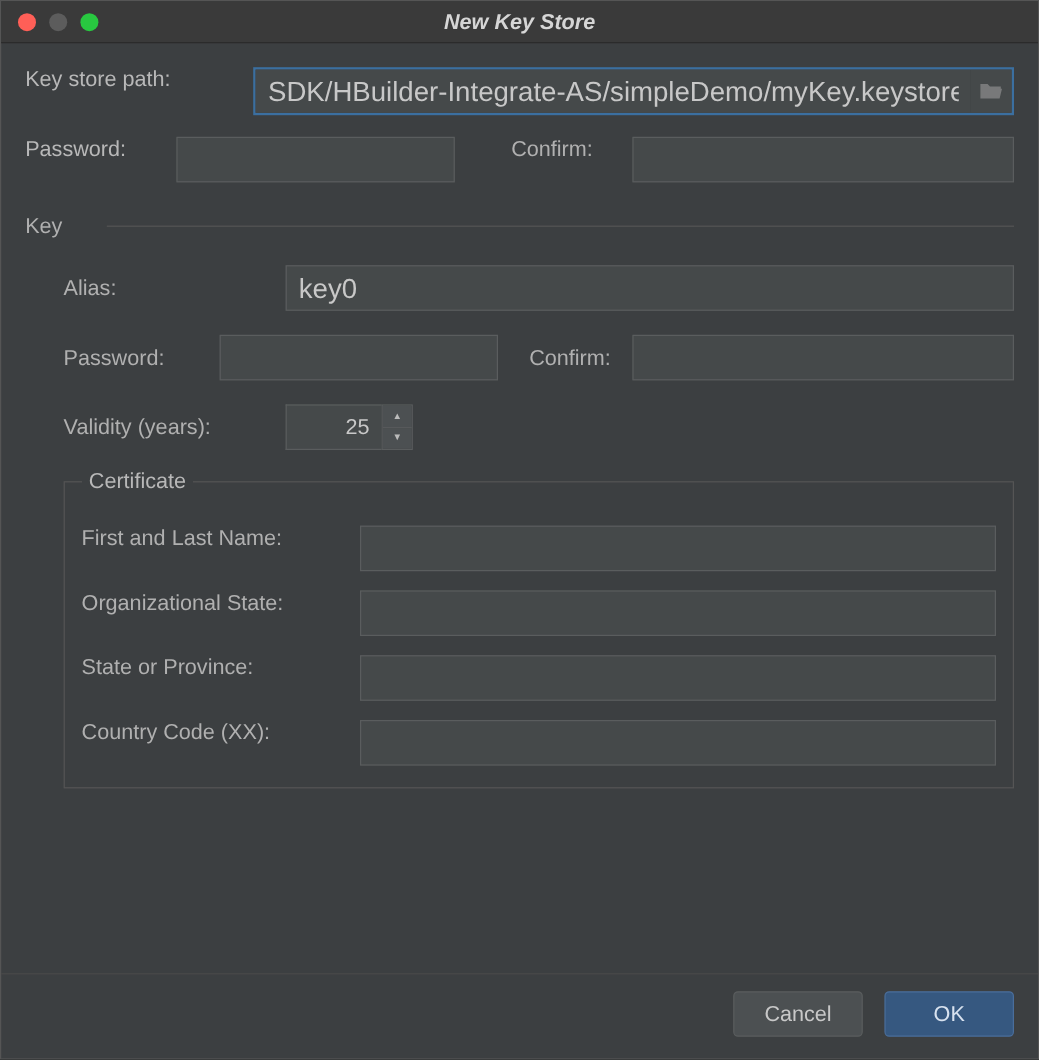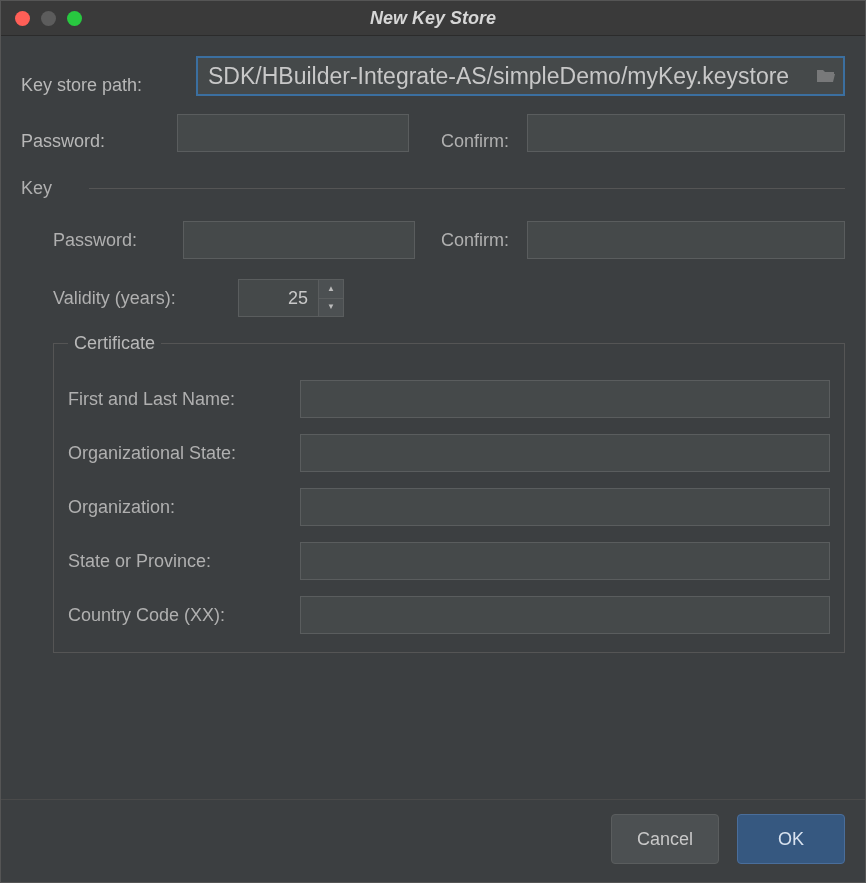--- a/index.html
+++ b/index.html
@@ -56,22 +56,23 @@
 
   .content {
     flex: 1;
     padding: 20px 20px 10px 20px;
     display: flex;
     flex-direction: column;
   }
 
   .row {
     display: flex;
-    align-items: flex-end;
+    align-items: flex-start;
     margin-bottom: 18px;
+    gap: 15px;
   }
   .row label.main-label {
     width: 175px;
     color: #b8b8b8;
   }
   .row.pw-row label.main-label {
     width: 175px;
   }
   .row.pw-row .confirm-label {
     margin: 0 18px 0 32px;
@@ -190,40 +191,40 @@
     margin: 0;
     padding: 10px 14px 18px 14px;
   }
   fieldset.cert legend {
     color: #b8b8b8;
     font-size: 18px;
     padding: 0 6px;
   }
   .cert-row {
     display: flex;
-    align-items: center;
+    align-items: flex-start;
     margin-top: 16px;
   }
   .cert-row label {
     width: 232px;
   }
   .cert-row input {
     flex: 1;
   }
 
   .footer {
     padding: 14px 20px 18px 20px;
     display: flex;
     justify-content: flex-end;
     gap: 18px;
     border-top: 1px solid #4a4a4a;
   }
   .btn {
     min-width: 108px;
-    height: 50px;
+    height: 38px;
     font-size: 18px;
     border-radius: 4px;
     cursor: pointer;
     border: 1px solid #5a5d5e;
   }
   .btn-cancel {
     background: #4c5052;
     color: #c8c8c8;
   }
   .btn-ok {
@@ -266,20 +267,24 @@
       <input class="text-input confirm-input" type="password" value="" style="">
     </div>
 
     <div class="section-header">
       <span>Key</span>
       <span class="hline"></span>
     </div>
 
     <div class="key-block">
 
+      <div class="key-row">
+        <label class="k-label">Alias:</label>
+        <input class="text-input alias-input" type="text" value="key0" style="">
+      </div>
 
       <div class="key-row">
         <label class="k-label">Password:</label>
         <input class="text-input key-pw-input" type="password" value="" style="">
         <label class="confirm-label">Confirm:</label>
         <input class="text-input key-confirm-input" type="password" value="" style="">
       </div>
 
       <div class="validity-row">
         <label class="k-label">Validity (years):</label>
@@ -297,24 +302,20 @@
 
         <div class="cert-row">
           <label>First and Last Name:</label>
           <input class="text-input" type="text" value="" style="">
         </div>
         <div class="cert-row">
           <label>Organizational State:</label>
           <input class="text-input" type="text" value="" style="">
         </div>
         <div class="cert-row">
-          <label>Organization:</label>
-          <input class="text-input" type="text" value="" style="">
-        </div>
-        <div class="cert-row">
           <label>State or Province:</label>
           <input class="text-input" type="text" value="" style="">
         </div>
         <div class="cert-row">
           <label>Country Code (XX):</label>
           <input class="text-input" type="text" value="" style="">
         </div>
       </fieldset>
     </div>
   </div>

